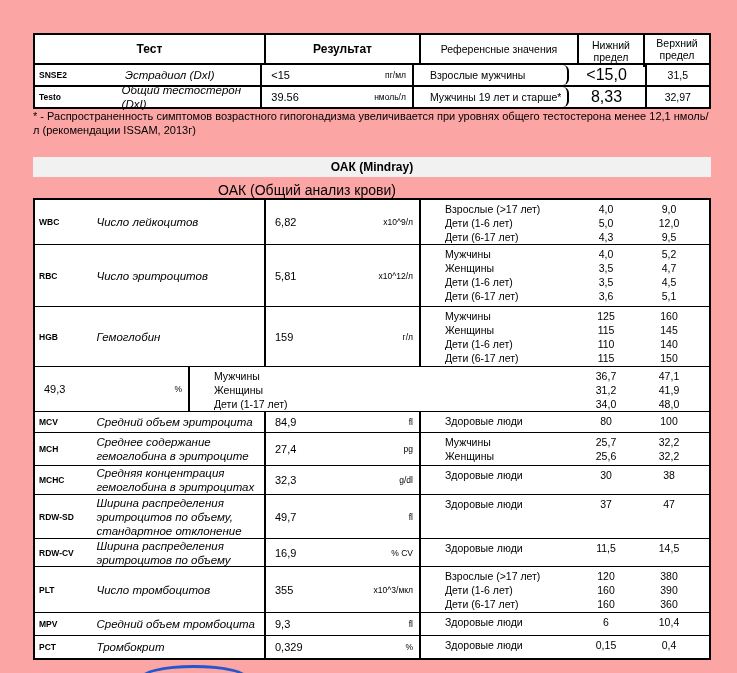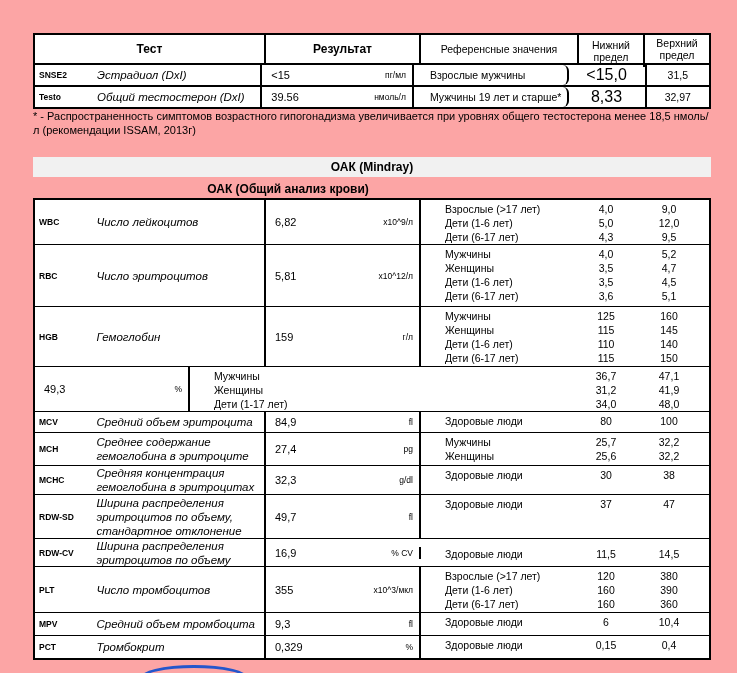--- a/index.html
+++ b/index.html
@@ -12,35 +12,35 @@
   .t1-header{display:flex;height:28px;border-bottom:2px solid #000;}
   .t1 .hc{box-sizing:border-box;display:flex;align-items:center;justify-content:center;text-align:center;}
   .hc-test{width:231px;border-right:2px solid #000;font-weight:bold;font-size:12px;}
   .hc-result{width:155px;border-right:2px solid #000;font-weight:bold;font-size:12px;}
   .hc-ref{width:158px;border-right:2px solid #000;font-size:10.5px;}
   .hc-low{width:66px;border-right:2px solid #000;font-size:10.5px;line-height:12px;padding:16px 6px;}
   .hc-up{width:64px;font-size:10.5px;line-height:12px;padding:0 20px;}
   .t1-row{display:flex;height:20px;}
   .t1-row.first{border-bottom:2px solid #000;}
   .t1-row .c{box-sizing:border-box;display:flex;align-items:center;}
-  .t1-row .c.test{width:233px;border-right:2px solid #000;}
+  .t1-row .c.test{width:233px;border-right:2px solid #000;gap:28px;}
   .t1-row .c.result{width:155px;border-right:2px solid #000;justify-content:space-between;padding:0 6px 0 9px;}
   .t1-row .c.ref{width:158px;border-right:2px solid #000;font-size:10.5px;padding-left:16px;border-radius:6px;}
   .t1-row .c.low{width:80px;border-right:2px solid #000;font-size:16px;justify-content:center;}
   .t1-row .c.up{width:64px;font-size:10.5px;justify-content:center;}
   .code{width:62px;padding-left:4px;font-weight:bold;font-size:8.5px;box-sizing:border-box;}
   .tname{font-style:italic;font-size:11.5px;line-height:14px;}
   .rval{font-weight:normal;font-size:11px;}
   .runit{font-size:8.5px;}
   
   .footnote{position:absolute;left:33px;top:110px;width:681px;font-size:11px;line-height:13.5px;}
   
   .section-bar{position:absolute;left:33px;top:157px;width:678px;height:20px;background:#f1f1f1;
     display:flex;align-items:center;justify-content:center;font-weight:bold;font-size:12px;}
-  .subtitle{position:absolute;left:29px;top:182px;width:518px;text-align:center;font-weight:bold;font-size:12px;}
+  .subtitle{position:absolute;left:48px;top:182px;width:518px;text-align:center;font-weight:normal;font-size:14px;}
   
   .t2{position:absolute;left:33px;top:198px;width:678px;border:2px solid #000;box-sizing:border-box;background:#fff;}
   .t2-row{display:flex;box-sizing:border-box;border-bottom:1px solid #000;}
   .t2-row:last-child{border-bottom:none;}
   .t2-row .cell-test{width:231px;box-sizing:border-box;border-right:2px solid #000;display:flex;align-items:center;}
   .t2-row .cell-test .tname{width:165px;padding-right:4px;}
   .t2-row .cell-result{width:155px;box-sizing:border-box;border-right:2px solid #000;display:flex;
     align-items:center;justify-content:space-between;padding:0 6px 0 9px;}
   .t2-row .cell-refs{flex:1;display:flex;flex-direction:column;justify-content:flex-start;padding-top:2px;box-sizing:border-box;}
   .ref-line{display:flex;align-items:center;line-height:14px;font-size:10.5px;}
@@ -87,21 +87,21 @@
             <span class="rval">39.56</span>
             <span class="runit">нмоль/л</span>
           </div>
           <div class="c ref">Мужчины 19 лет и старше*</div>
           <div class="c low">8,33</div>
           <div class="c up">32,97</div>
         </div>
       </div>
   </div>
 
-  <div class="footnote">* - Распространенность симптомов возрастного гипогонадизма увеличивается при уровнях общего тестостерона менее 18,5 нмоль/л (рекомендации ISSAM,  2013г)</div>
+  <div class="footnote">* - Распространенность симптомов возрастного гипогонадизма увеличивается при уровнях общего тестостерона менее 12,1 нмоль/л (рекомендации ISSAM,  2013г)</div>
 
   <div class="section-bar">ОАК (Mindray)</div>
 
   <div class="subtitle">ОАК (Общий анализ крови)</div>
 
   <div class="t2" id="cbc-body">
       <div class="t2-row" style="height: 45px;">
         <div class="cell-test">
           <span class="code">WBC</span>
           <span class="tname">Число лейкоцитов</span>
@@ -281,21 +281,21 @@
           <span class="runit">fl</span>
         </div>
         <div class="cell-refs">
           <div class="ref-line">
             <span class="rgroup">Здоровые люди</span>
             <span class="rlow">37</span>
             <span class="rup">47</span>
           </div>
         </div>
       </div>
-      <div class="t2-row" style="height: 28px; align-items: center;">
+      <div class="t2-row" style="height: 28px;">
         <div class="cell-test">
           <span class="code">RDW-CV</span>
           <span class="tname">Ширина распределения эритроцитов по объему</span>
         </div>
         <div class="cell-result">
           <span class="rval">16,9</span>
           <span class="runit">% CV</span>
         </div>
         <div class="cell-refs">
           <div class="ref-line">

